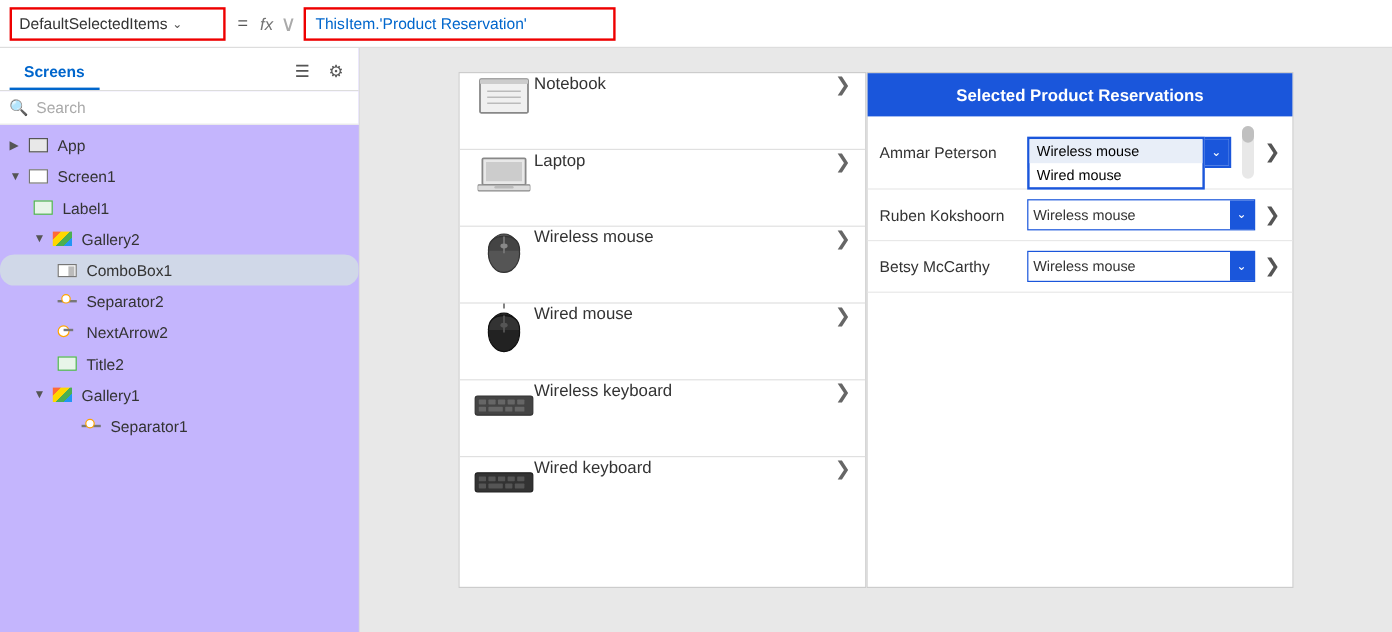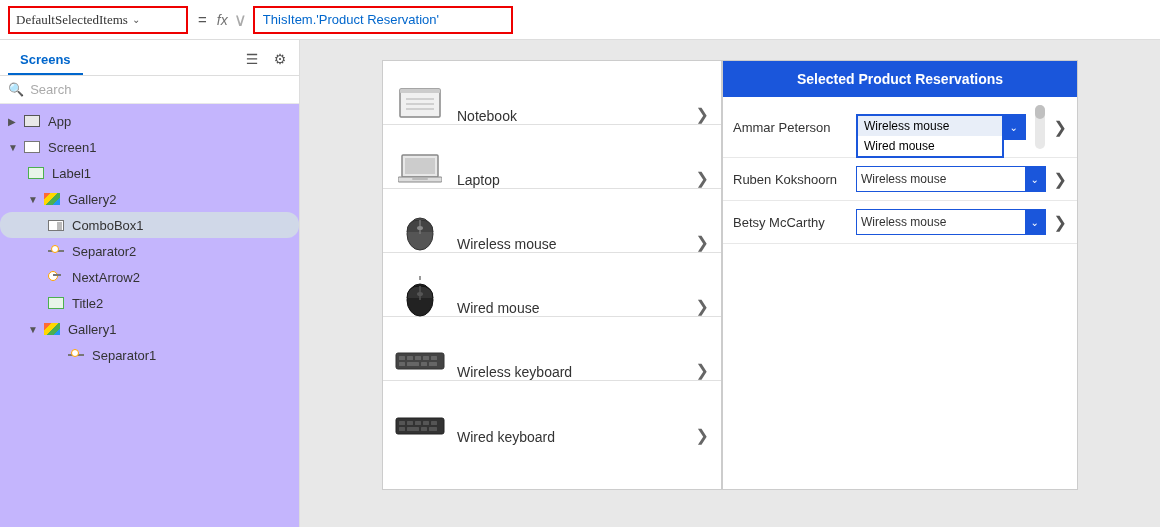--- a/index.html
+++ b/index.html
@@ -17,21 +17,20 @@
     }
     .formula-dropdown {
       display: flex;
       align-items: center;
       border: 2px solid #e00;
       background: #fff;
       height: 28px;
       padding: 0 6px;
       gap: 4px;
       min-width: 180px;
-      font-family: Liberation Serif, serif;
     }
     .formula-dropdown span { font-size: 13px; color: #333; flex: 1; }
     .formula-dropdown .chevron { font-size: 10px; color: #555; }
     .equals-sign { font-size: 15px; color: #555; padding: 0 4px; }
     .formula-bar {
       display: flex;
       align-items: center;
       gap: 6px;
       flex: 1;
     }
@@ -147,25 +146,24 @@
 
     
     .product-panel {
       width: 340px;
       background: #fff;
       border: 1px solid #ccc;
       min-height: 430px;
     }
     .product-item {
       display: flex;
-      align-items: flex-end;
+      align-items: flex-start;
       padding: 0 12px;
       height: 64px;
       border-bottom: 1px solid #e0e0e0;
-      gap: 12px;
       cursor: pointer;
     }
     .product-item:last-child { border-bottom: none; }
     .product-img {
       width: 50px;
       height: 40px;
       display: flex;
       align-items: center;
       justify-content: center;
       flex-shrink: 0;

